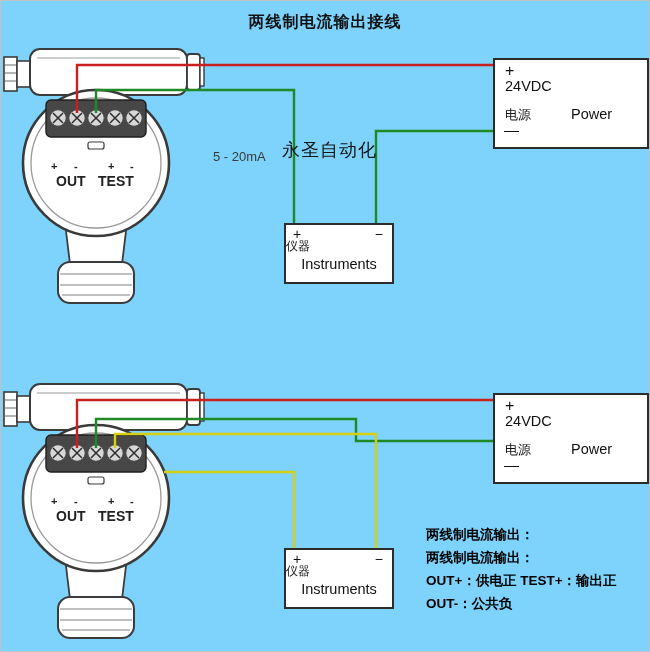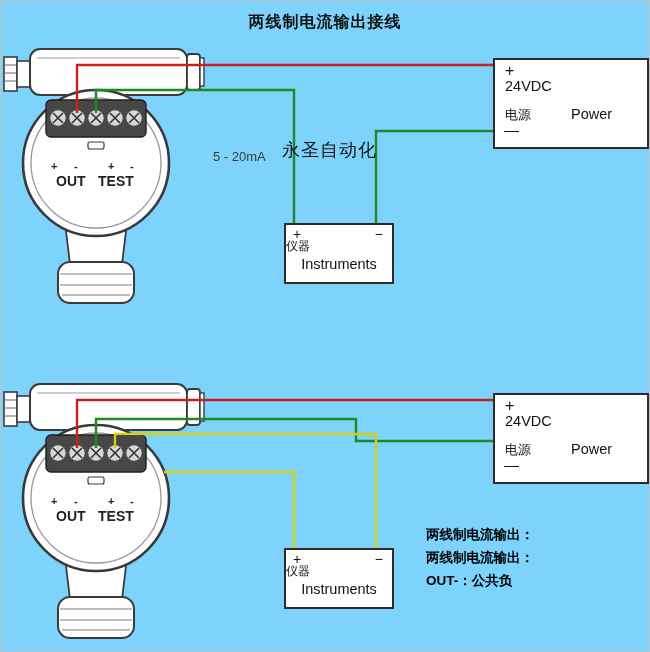--- a/index.html
+++ b/index.html
@@ -132,16 +132,17 @@
   <span class="tl" style="left:50px;top:494px">+</span>
   <span class="tl" style="left:73px;top:494px">-</span>
   <span class="tl" style="left:107px;top:494px">+</span>
   <span class="tl" style="left:129px;top:494px">-</span>
   <span class="tl tl-s" style="left:55px;top:507px">OUT</span>
   <span class="tl tl-s" style="left:97px;top:507px">TEST</span>
 
   <div class="notes">
     <div>两线制电流输出：</div>
     <div>两线制电流输出：</div>
+    <div>OUT+：供电正 TEST+：输出正</div>
     <div>OUT-：公共负</div>
   </div>
 
 </div>
 
 </body></html>

